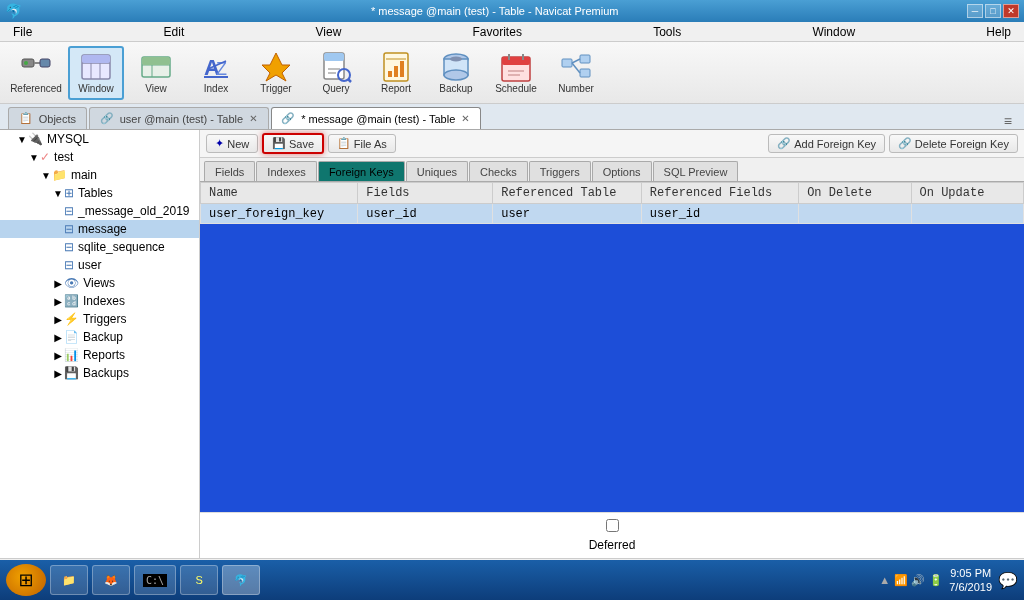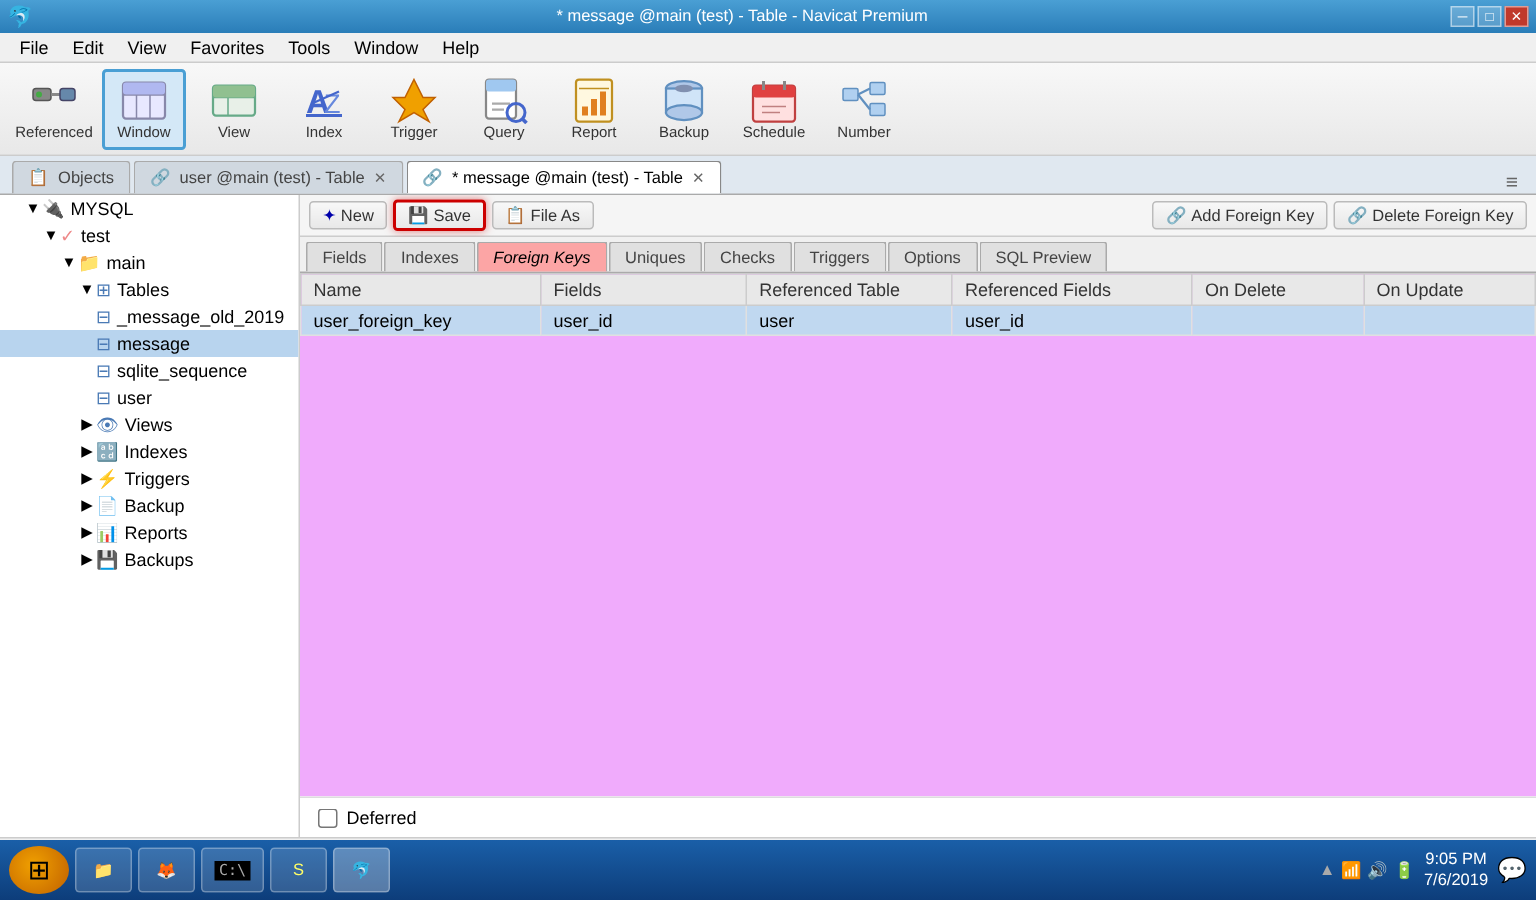--- a/index.html
+++ b/index.html
@@ -30,20 +30,21 @@
     .title-btn.close { background: #c0392b; }
 
     
     #menubar {
       background: #f0f0f0;
       border-bottom: 1px solid #ccc;
       height: 20px;
       display: flex;
       align-items: center;
       padding: 0 5px;
+      justify-content: space-between;
     }
     .menu-item {
       padding: 2px 8px;
       font-size: 12px;
       cursor: pointer;
       color: #000;
     }
 
     
     #toolbar {
@@ -193,23 +194,22 @@
       border-radius: 2px 2px 0 0;
       font-size: 11px;
       cursor: pointer;
       background: #e0e0e0;
       color: #444;
       margin-right: 1px;
       height: 20px;
       display: flex; align-items: center;
     }
     .inner-tab.active {
-      background: #fca5a5;
+      background: #0f766e;
       color: #000;
-      font-style: italic;
     }
 
     
     #data-table {
       flex: 1;
       overflow: auto;
     }
     table { width: 100%; border-collapse: collapse; font-size: 12px; }
     th {
       background: #e8e8e8;
@@ -227,21 +227,21 @@
       white-space: nowrap;
     }
     tr.selected td { background: #c0d8f0; }
 
     
     #deferred-section {
       padding: 8px 12px;
       background: #fff;
       border-top: 1px solid #ddd;
     }
-    .checkbox-row { display: flex; align-items: center; gap: 6px; font-size: 12px; }
+    .checkbox-row { display: flex; align-items: center; gap: 6px; font-size: 12px; flex-direction: column; }
 
     
     #statusbar {
       background: #f0f0f0;
       border-top: 1px solid #ccc;
       height: 22px;
       display: flex;
       align-items: center;
       padding: 0 8px;
       font-size: 11px;
@@ -580,21 +580,21 @@
         <span>Triggers</span>
       </div>
       <div class="inner-tab">
         <span>Options</span>
       </div>
       <div class="inner-tab">
         <span>SQL Preview</span>
       </div>
     </div>
 
-    <div id="data-table" style="flex:1; overflow:auto; background:#f0abfc;">
+    <div id="data-table" style="flex:1; overflow:auto; background:#1d4ed8;font-family:Liberation Mono, monospace;">
       <table>
         <thead>
           <tr>
             <th style="width:140px;">Name</th>
             <th style="width:120px;">Fields</th>
             <th style="width:120px;">Referenced Table</th>
             <th style="width:140px;">Referenced Fields</th>
             <th style="width:100px;">On Delete</th>
             <th style="width:100px;">On Update</th>
           </tr>

